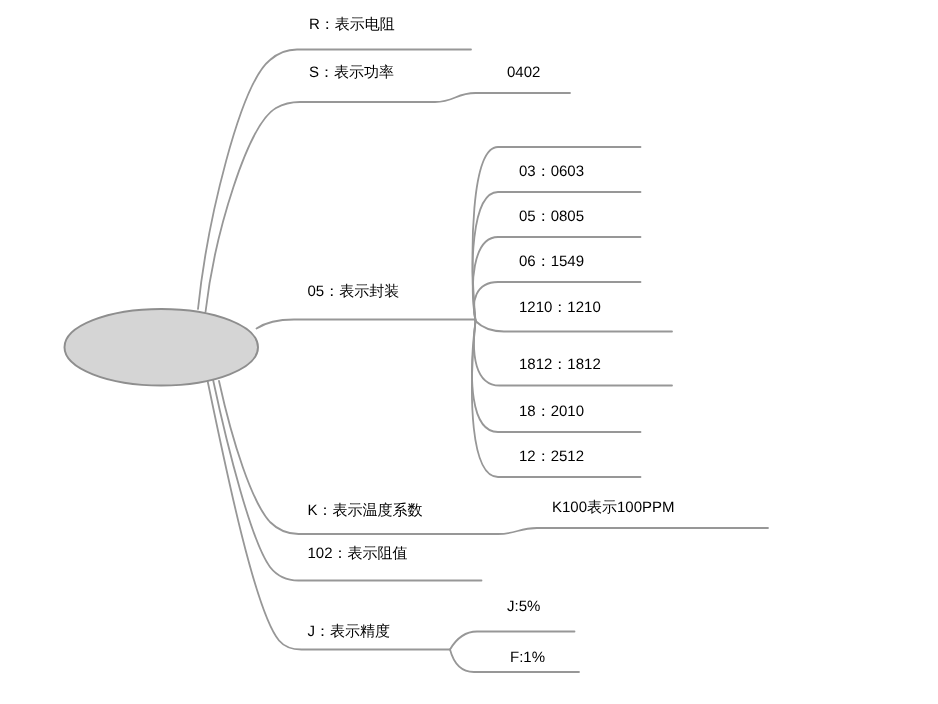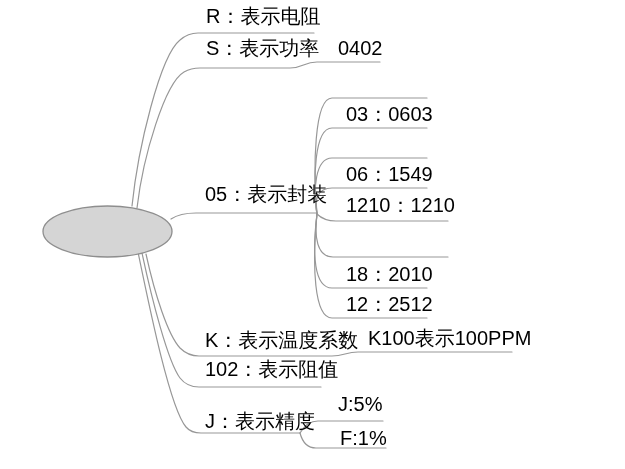--- a/index.html
+++ b/index.html
@@ -9,21 +9,21 @@
   html,body{margin:0;padding:0;background:var(--background);}
   .canvas{
     position:relative;width:625px;height:469px;overflow:hidden;
     background:var(--background);
     font-family:"Liberation Sans","DejaVu Sans",sans-serif;
   }
   .links{position:absolute;left:0;top:0;}
   .links path{fill:none;stroke:var(--line);stroke-width:1.2;stroke-linecap:round;}
   .links ellipse{fill:var(--ellipse-fill);stroke:var(--ellipse-stroke);stroke-width:1.3;}
   .label{
-    position:absolute;font-size:20px;line-height:19px;white-space:nowrap;
+    position:absolute;font-size:10px;line-height:19px;white-space:nowrap;
     color:var(--text);cursor:default;
   }
   .root-label{
     position:absolute;left:43px;top:206px;width:129px;height:51px;
     display:flex;align-items:center;justify-content:center;
     font-size:16px;color:var(--text);letter-spacing:0.2px;cursor:default;
   }
 </style>
 </head>
 <body>
@@ -54,22 +54,24 @@
     <ellipse cx="107.5" cy="231.5" rx="64.5" ry="25.5"></ellipse>
   </svg>
 
 
   <div class="label" style="left:206px;top:7px">R：表示电阻</div>
   <div class="label" style="left:206px;top:39px">S：表示功率</div>
   <div class="label" style="left:338px;top:39px">0402</div>
 
   <div class="label" style="left:205px;top:185px">05：表示封装</div>
   <div class="label" style="left:346px;top:105px">03：0603</div>
+  <div class="label" style="left:346px;top:135px">05：0805</div>
   <div class="label" style="left:346px;top:165px">06：1549</div>
   <div class="label" style="left:346px;top:196px">1210：1210</div>
+  <div class="label" style="left:346px;top:234px">1812：1812</div>
   <div class="label" style="left:346px;top:265px">18：2010</div>
   <div class="label" style="left:346px;top:295px">12：2512</div>
 
   <div class="label" style="left:205px;top:331px">K：表示温度系数</div>
   <div class="label" style="left:368px;top:329px">K100表示100PPM</div>
   <div class="label" style="left:205px;top:360px">102：表示阻值</div>
   <div class="label" style="left:205px;top:412px">J：表示精度</div>
   <div class="label" style="left:338px;top:395px">J:5%</div>
   <div class="label" style="left:340px;top:429px">F:1%</div>
 

